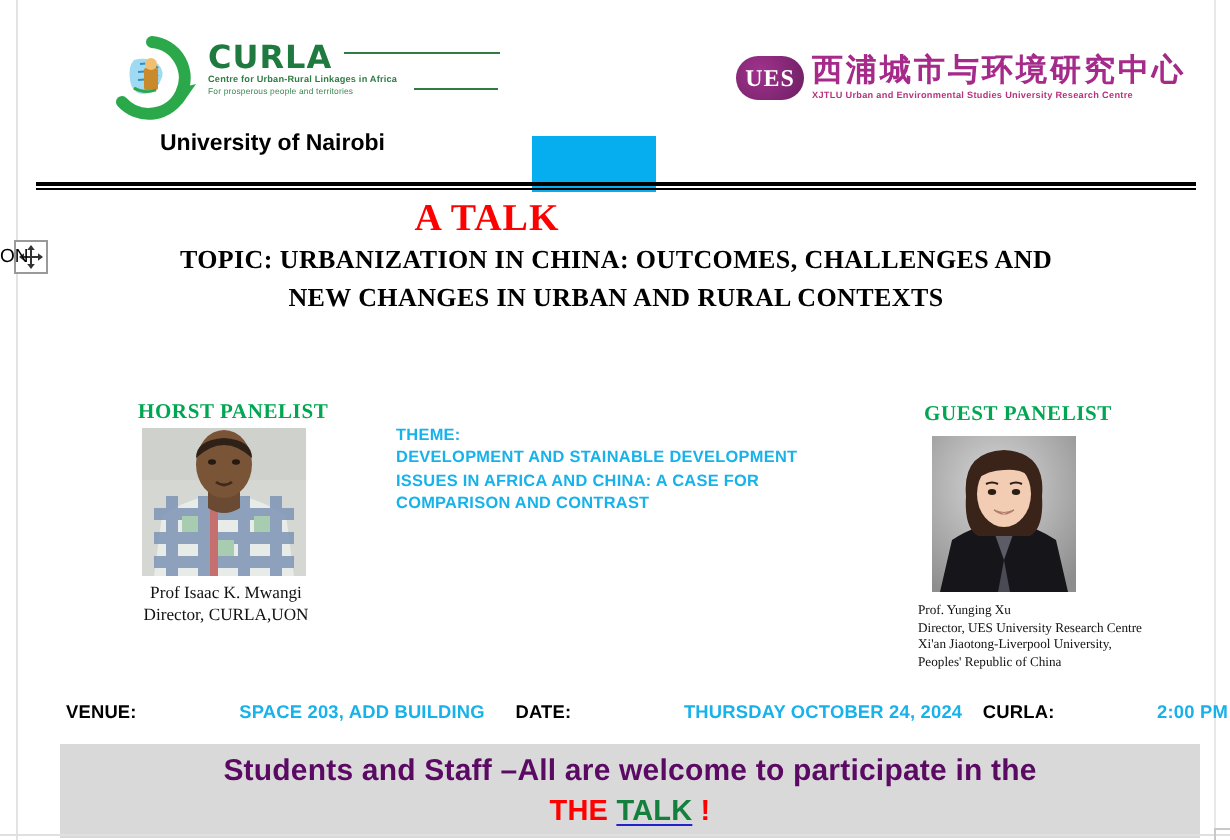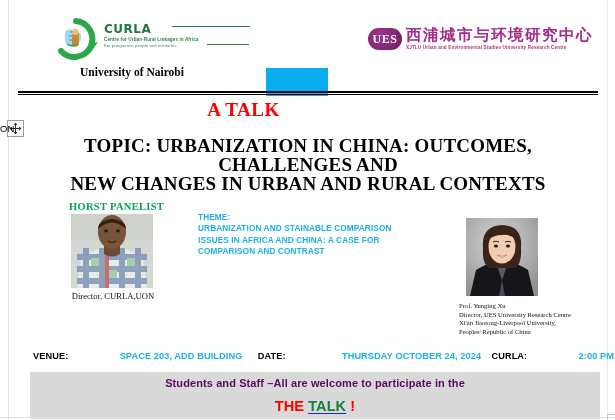--- a/index.html
+++ b/index.html
@@ -12,27 +12,27 @@
   .page{position:absolute;inset:0;background:#fff;}
   
   .margin-rule{position:absolute;left:8px;top:0;width:1px;height:420px;background:#e3e3e3;}
   .right-rule{position:absolute;left:607px;top:0;width:1px;height:420px;background:#e9e9e9;}
 
   
   .header{position:absolute;left:0;top:8px;width:615px;height:72px;}
   .logo-curla{position:absolute;left:52px;top:10px;width:200px;height:42px;}
   .curla-mark{position:absolute;left:0;top:0;width:48px;height:42px;}
   .curla-text{position:absolute;left:52px;top:3px;}
-  .curla-word{font-family:"DejaVu Sans",sans-serif;font-weight:bold;font-size:12px;color:#1f7a3f;letter-spacing:.5px;line-height:16px;}
+  .curla-word{font-family:"DejaVu Sans",sans-serif;font-weight:bold;font-size:16px;color:#1f7a3f;letter-spacing:.5px;line-height:16px;}
   .curla-sub1{font-size:4.6px;color:#2f7d45;line-height:6px;letter-spacing:.1px;font-weight:bold;}
   .curla-sub2{font-size:4.2px;color:#3b8a50;line-height:6px;letter-spacing:.1px;}
   .curla-rule{position:absolute;left:120px;top:8px;width:78px;height:1px;background:#2f7d45;}
   .curla-rule2{position:absolute;left:155px;top:26px;width:42px;height:1px;background:#2f7d45;}
 
-  .uni-nairobi{position:absolute;left:80px;top:58px;font-family:Liberation Serif, serif;
+  .uni-nairobi{position:absolute;left:80px;top:58px;font-family:Liberation Sans, sans-serif;
     font-weight:bold;font-size:11.5px;color:#000;}
 
   .logo-ues{position:absolute;left:368px;top:18px;width:222px;height:34px;}
   .ues-badge{position:absolute;left:0;top:2px;width:34px;height:22px;border-radius:11px;
     background:radial-gradient(circle at 35% 35%,#a0328c,#6d1f63);
     color:#fff;font-family:"Liberation Serif",serif;font-weight:bold;font-size:12px;
     display:flex;align-items:center;justify-content:center;letter-spacing:.5px;}
   .ues-cn{position:absolute;left:38px;top:0px;font-family:"DejaVu Sans",sans-serif;font-weight:bold;
     font-size:15.5px;color:#a52a8a;letter-spacing:1.5px;line-height:18px;white-space:nowrap;}
   .ues-en{position:absolute;left:38px;top:19px;font-size:4.6px;font-weight:bold;color:#b8337f;
@@ -50,22 +50,22 @@
   
   .move-handle{position:absolute;left:7px;top:120px;width:17px;height:17px;
     border:1px solid #9a9a9a;background:#fff;box-sizing:border-box;}
   .move-handle svg{display:block;}
 
   
   .a-talk{position:absolute;left:0;top:99px;width:487px;text-align:center;
     font-family:"Liberation Serif",serif;font-weight:bold;font-size:19px;color:#ff0000;letter-spacing:.5px;}
   .on-word{position:absolute;left:0;top:123px;width:615px;
     font-size:9.5px;color:#000;}
-  .topic{position:absolute;left:18px;top:136px;width:580px;text-align:center;
-    font-family:"Liberation Serif",serif;font-weight:bold;font-size:19px;color:#000;
+  .topic{position:absolute;left:18px;top:120px;width:580px;text-align:center;
+    font-family:"Liberation Serif",serif;font-weight:bold;font-size:13px;color:#000;
     line-height:19px;letter-spacing:.2px;}
 
   
   .host-label{position:absolute;left:69px;top:201px;font-family:"Liberation Serif",serif;
     font-weight:bold;font-size:10.5px;color:#00a651;letter-spacing:.3px;}
   .host-photo{position:absolute;left:71px;top:214px;width:82px;height:74px;overflow:hidden;background:#cfd3cf;}
   .host-caption{position:absolute;left:52px;top:291px;width:122px;text-align:center;
     font-family:"Liberation Serif",serif;font-size:8.6px;color:#111;line-height:11px;}
 
   .theme{position:absolute;left:198px;top:212px;width:246px;
@@ -80,21 +80,21 @@
   
   .venue-line{position:absolute;left:33px;top:351px;font-size:9.2px;font-weight:bold;
     white-space:nowrap;letter-spacing:.1px;}
   .venue-line .lbl{color:#000;}
   .venue-line .val{color:#18b2ea;padding-left:41px;}
   .sp{display:inline-block;width:5px;}
 
   
   .banner{position:absolute;left:30px;top:372px;width:570px;height:47px;background:#d9d9d9;}
   .banner-l1{position:absolute;left:0;top:5px;width:570px;text-align:center;
-    font-size:11px;font-weight:bold;color:#5b0a63;letter-spacing:.1px;}
+    font-size:15px;font-weight:bold;color:#5b0a63;letter-spacing:.1px;}
   .banner-l2{position:absolute;left:0;top:26px;width:570px;text-align:center;
     font-size:14.5px;font-weight:bold;color:#ff0000;letter-spacing:.1px;}
   .banner-l2 .link{color:#15803d;text-decoration:underline;text-decoration-color:#2222cc;
     text-underline-offset:2px;}
   .bottom-edge{position:absolute;left:0;top:417px;width:615px;height:1px;background:#e0e0e0;}
   .corner-box{position:absolute;left:607px;top:414px;width:8px;height:6px;border-left:1px solid #c8c8c8;border-top:1px solid #c8c8c8;}
 </style>
 </head>
 <body>
 
@@ -191,30 +191,32 @@
 
       <path d="M33 30 L33 40 Q41 45 49 40 L49 30 Z" fill="#6b4a33"></path>
       <ellipse cx="41" cy="18" rx="14" ry="17" fill="#7a5437"></ellipse>
       <path d="M27 15 Q41 2 55 15 Q55 6 41 5 Q27 6 27 15 Z" fill="#2f2118"></path>
       <ellipse cx="35" cy="17" rx="2" ry="1.4" fill="#241a12"></ellipse>
       <ellipse cx="47" cy="17" rx="2" ry="1.4" fill="#241a12"></ellipse>
       <path d="M37 27 Q41 30 45 27" stroke="#3d2a1c" stroke-width="1.4" fill="none"></path>
     </svg>
   </div>
   <div class="host-caption">
+    <div>Prof Isaac K. Mwangi</div>
     <div>Director, CURLA,UON</div>
   </div>
 
   <div class="theme">
     <div>THEME:</div>
-    <div>URBANIZATION AND STAINABLE COMPARISON</div>
+    <div>DEVELOPMENT AND STAINABLE DEVELOPMENT</div>
     <div>ISSUES IN AFRICA AND CHINA: A CASE FOR</div>
     <div>COMPARISON AND CONTRAST</div>
   </div>
 
+  <div class="guest-label">GUEST PANELIST</div>
   <div class="guest-photo">
     <svg width="72" height="78" viewBox="0 0 72 78">
       <defs>
         <radialGradient id="gbg" cx="45%" cy="32%" r="78%">
           <stop offset="0%" stop-color="#d8d8d8"></stop>
           <stop offset="100%" stop-color="#8e8e8e"></stop>
         </radialGradient>
       </defs>
       <rect width="72" height="78" fill="url(#gbg)"></rect>
 

